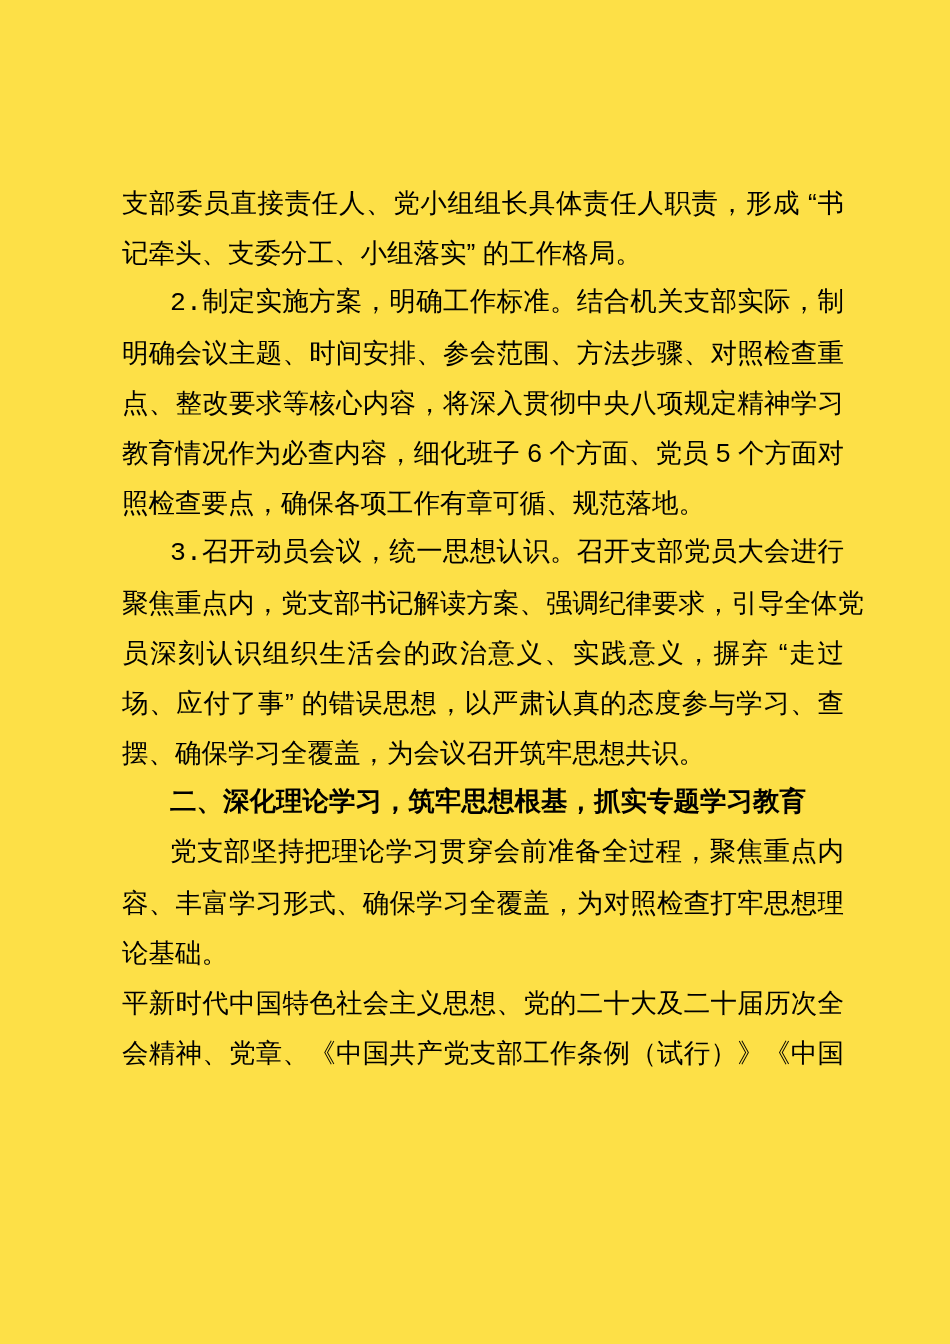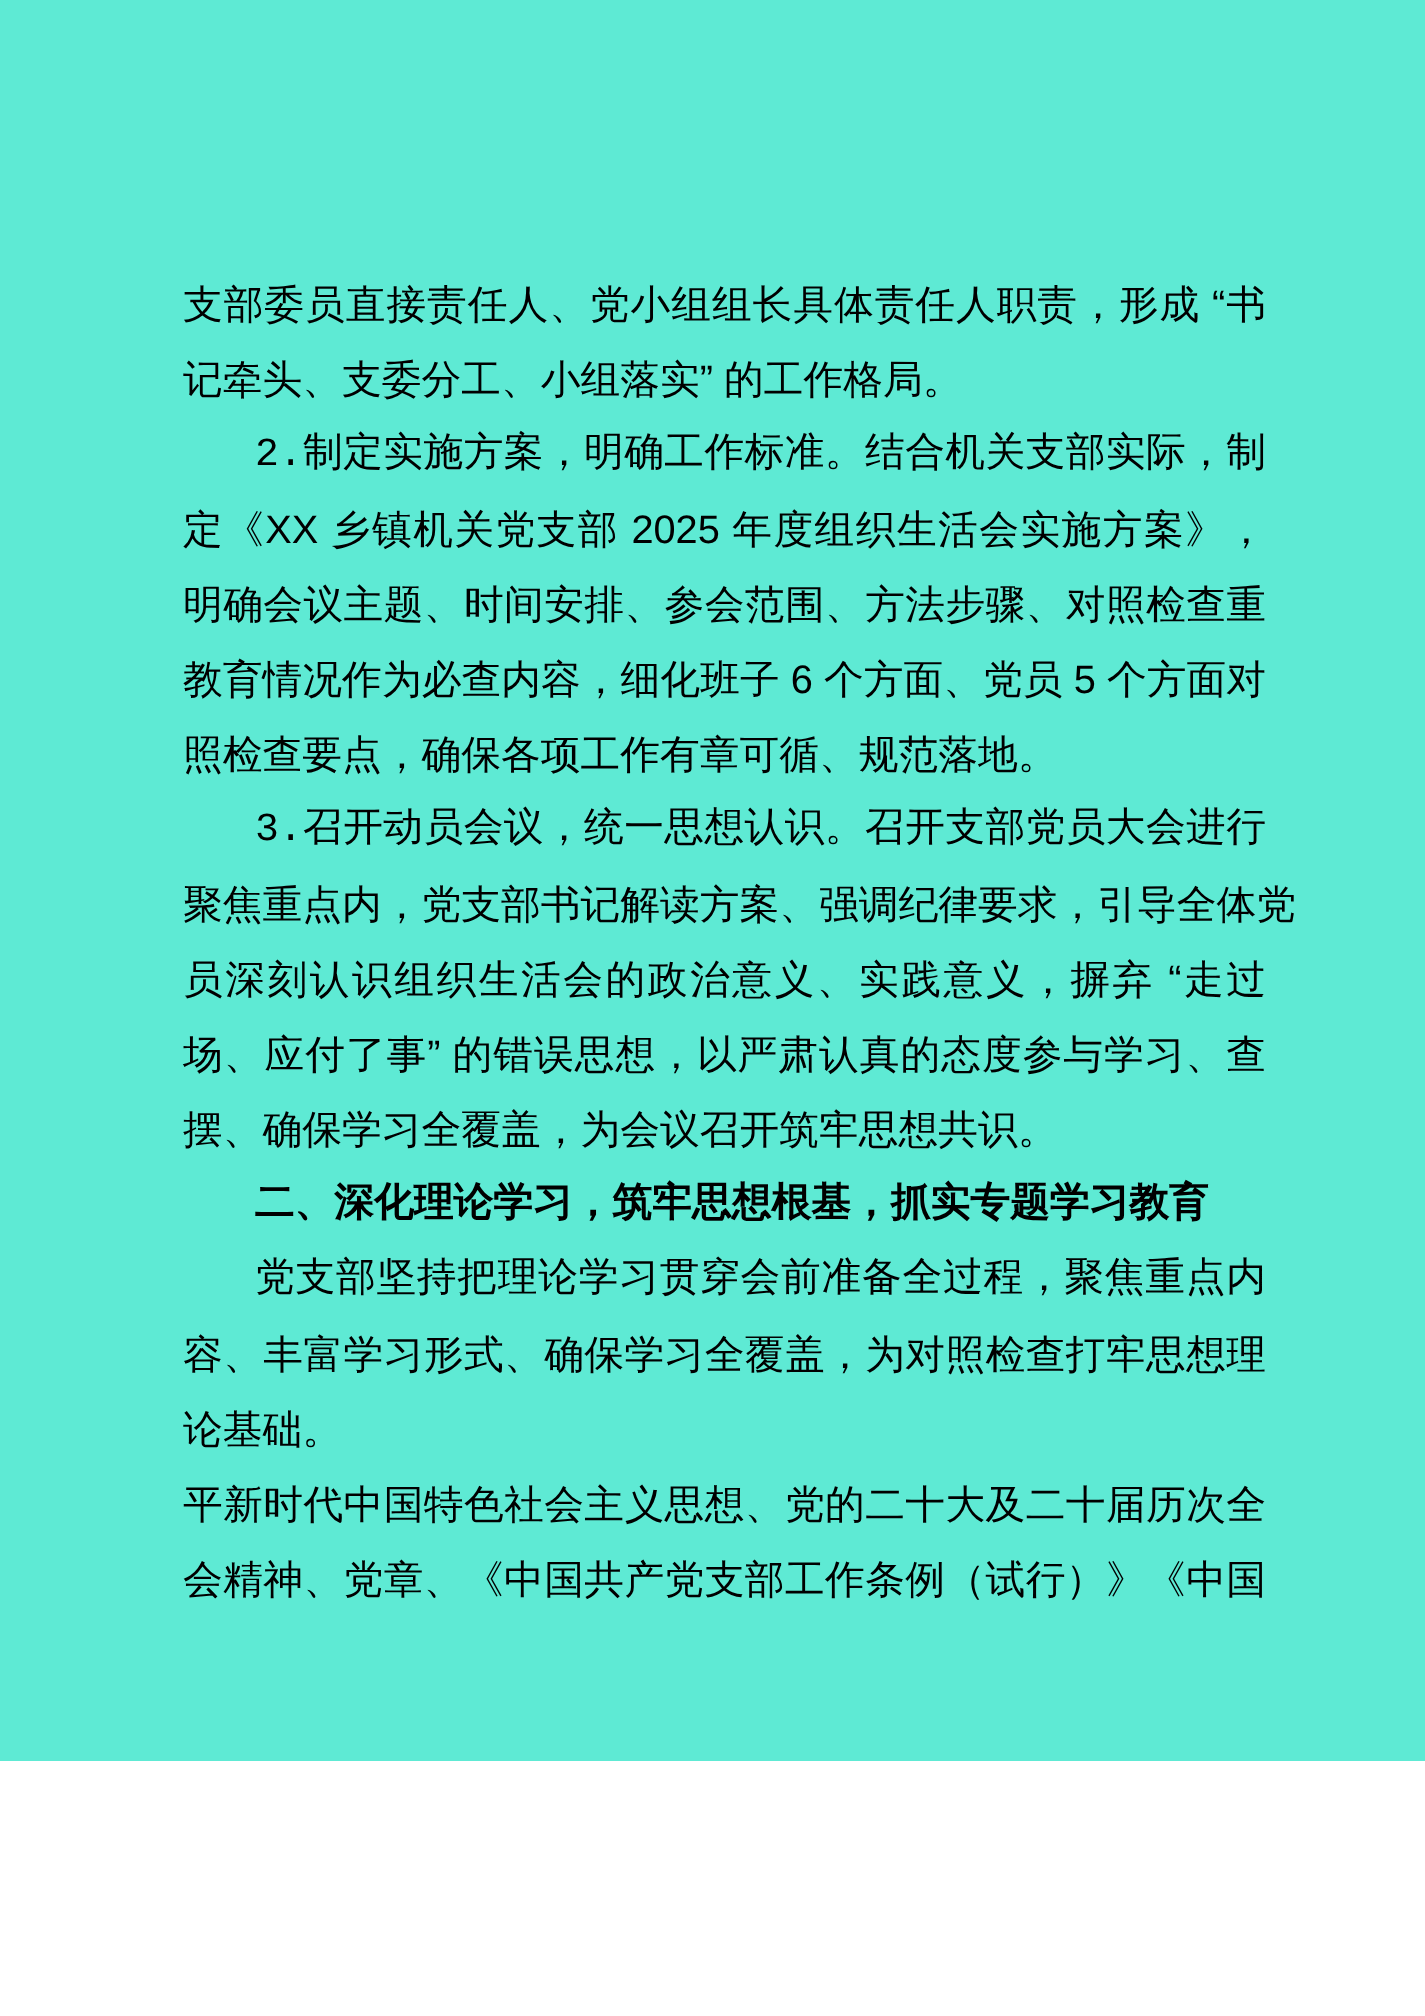--- a/index.html
+++ b/index.html
@@ -3,22 +3,22 @@
 <meta charset="utf-8">
 <style>
   html, body {
     margin: 0;
     padding: 0;
     background: #ffffff;
   }
   .page {
     position: relative;
     width: 950px;
-    height: 1174px;
-    background: #5eead4;
+    height: 1344px;
+    background: #fde047;
     overflow: hidden;
     font-family: "Liberation Sans", sans-serif;
   }
   .text-block {
     position: absolute;
     left: 122px;
     top: 178px;
     width: 722px;
     color: #000000;
   }
@@ -45,22 +45,22 @@
   }
 </style>
 </head>
 <body>
 
 <div class="page">
   <div class="text-block" id="doc-text-block">
       <div class="line">支部委员直接责任人、党小组组长具体责任人职责，形成 “书</div>
       <div class="line endline">记牵头、支委分工、小组落实” 的工作格局。</div>
       <div class="line ind">2.制定实施方案，明确工作标准。结合机关支部实际，制</div>
-      <div class="line">定《XX 乡镇机关党支部 2025 年度组织生活会实施方案》，</div>
       <div class="line">明确会议主题、时间安排、参会范围、方法步骤、对照检查重</div>
+      <div class="line">点、整改要求等核心内容，将深入贯彻中央八项规定精神学习</div>
       <div class="line">教育情况作为必查内容，细化班子 6 个方面、党员 5 个方面对</div>
       <div class="line endline">照检查要点，确保各项工作有章可循、规范落地。</div>
       <div class="line ind">3.召开动员会议，统一思想认识。召开支部党员大会进行</div>
       <div class="line">聚焦重点内，党支部书记解读方案、强调纪律要求，引导全体党</div>
       <div class="line">员深刻认识组织生活会的政治意义、实践意义，摒弃 “走过</div>
       <div class="line">场、应付了事” 的错误思想，以严肃认真的态度参与学习、查</div>
       <div class="line endline">摆、确保学习全覆盖，为会议召开筑牢思想共识。</div>
       <div class="line ind bold endline">二、深化理论学习，筑牢思想根基，抓实专题学习教育</div>
       <div class="line ind">党支部坚持把理论学习贯穿会前准备全过程，聚焦重点内</div>
       <div class="line">容、丰富学习形式、确保学习全覆盖，为对照检查打牢思想理</div>

